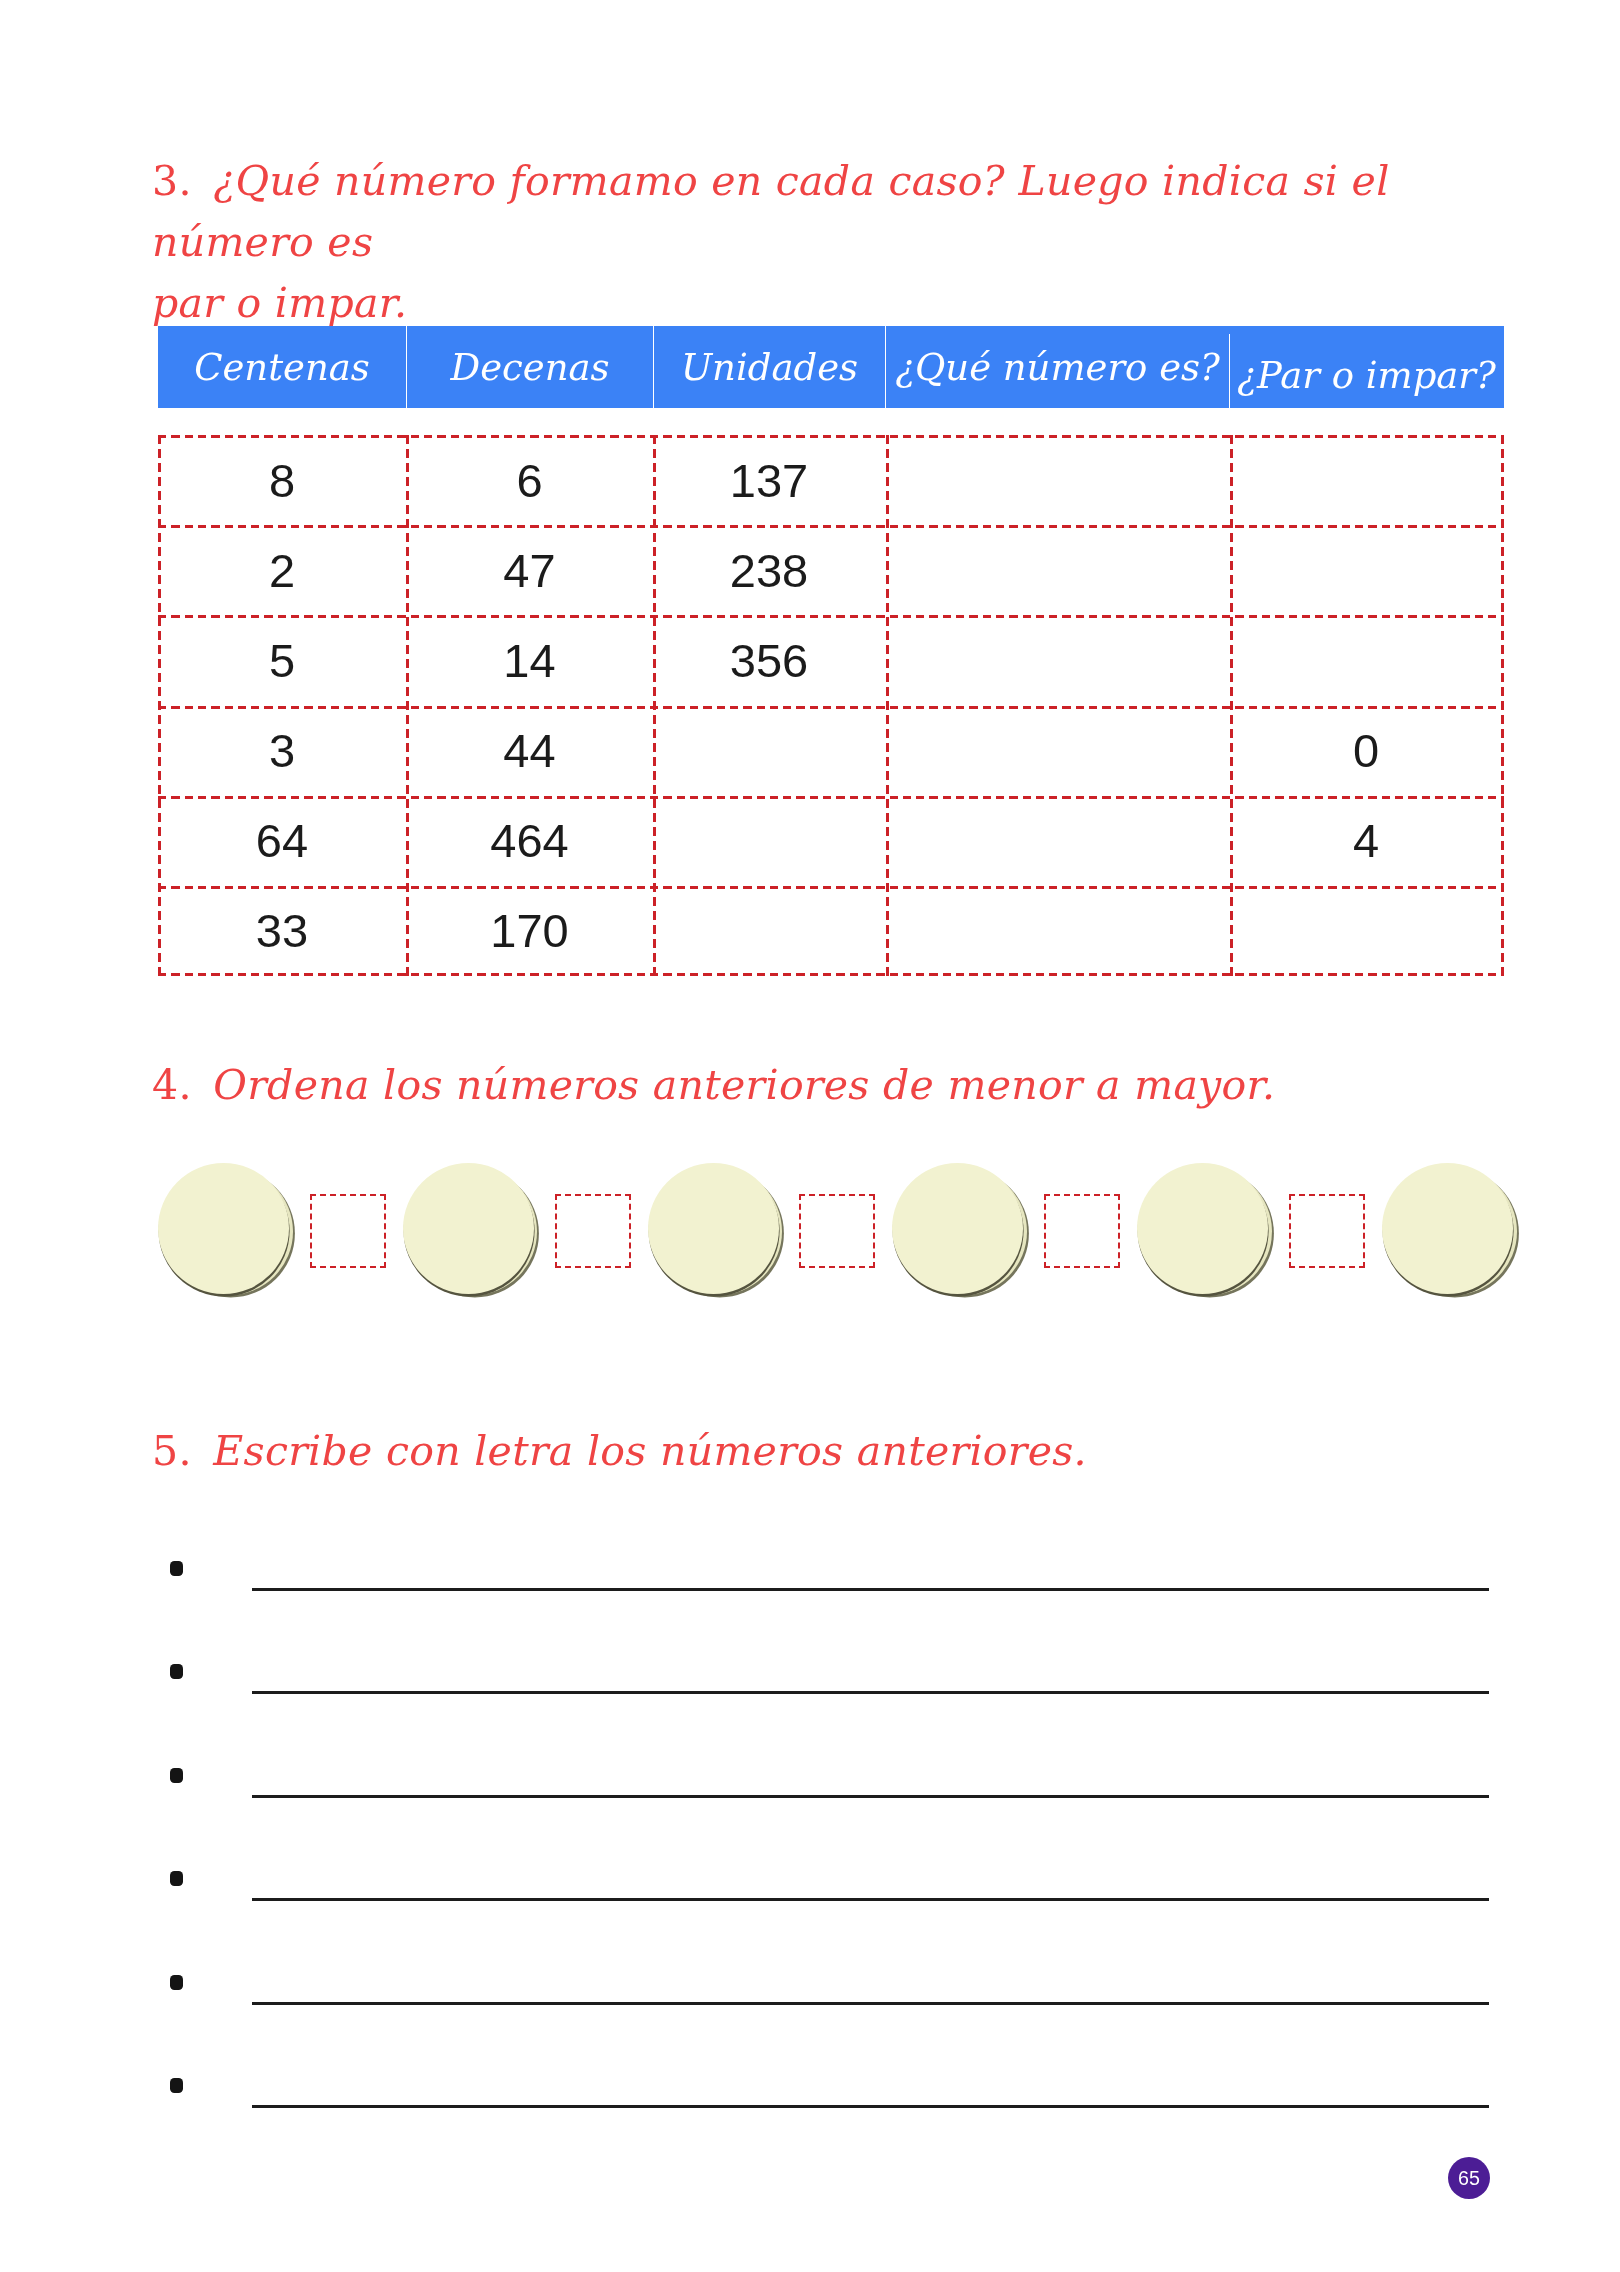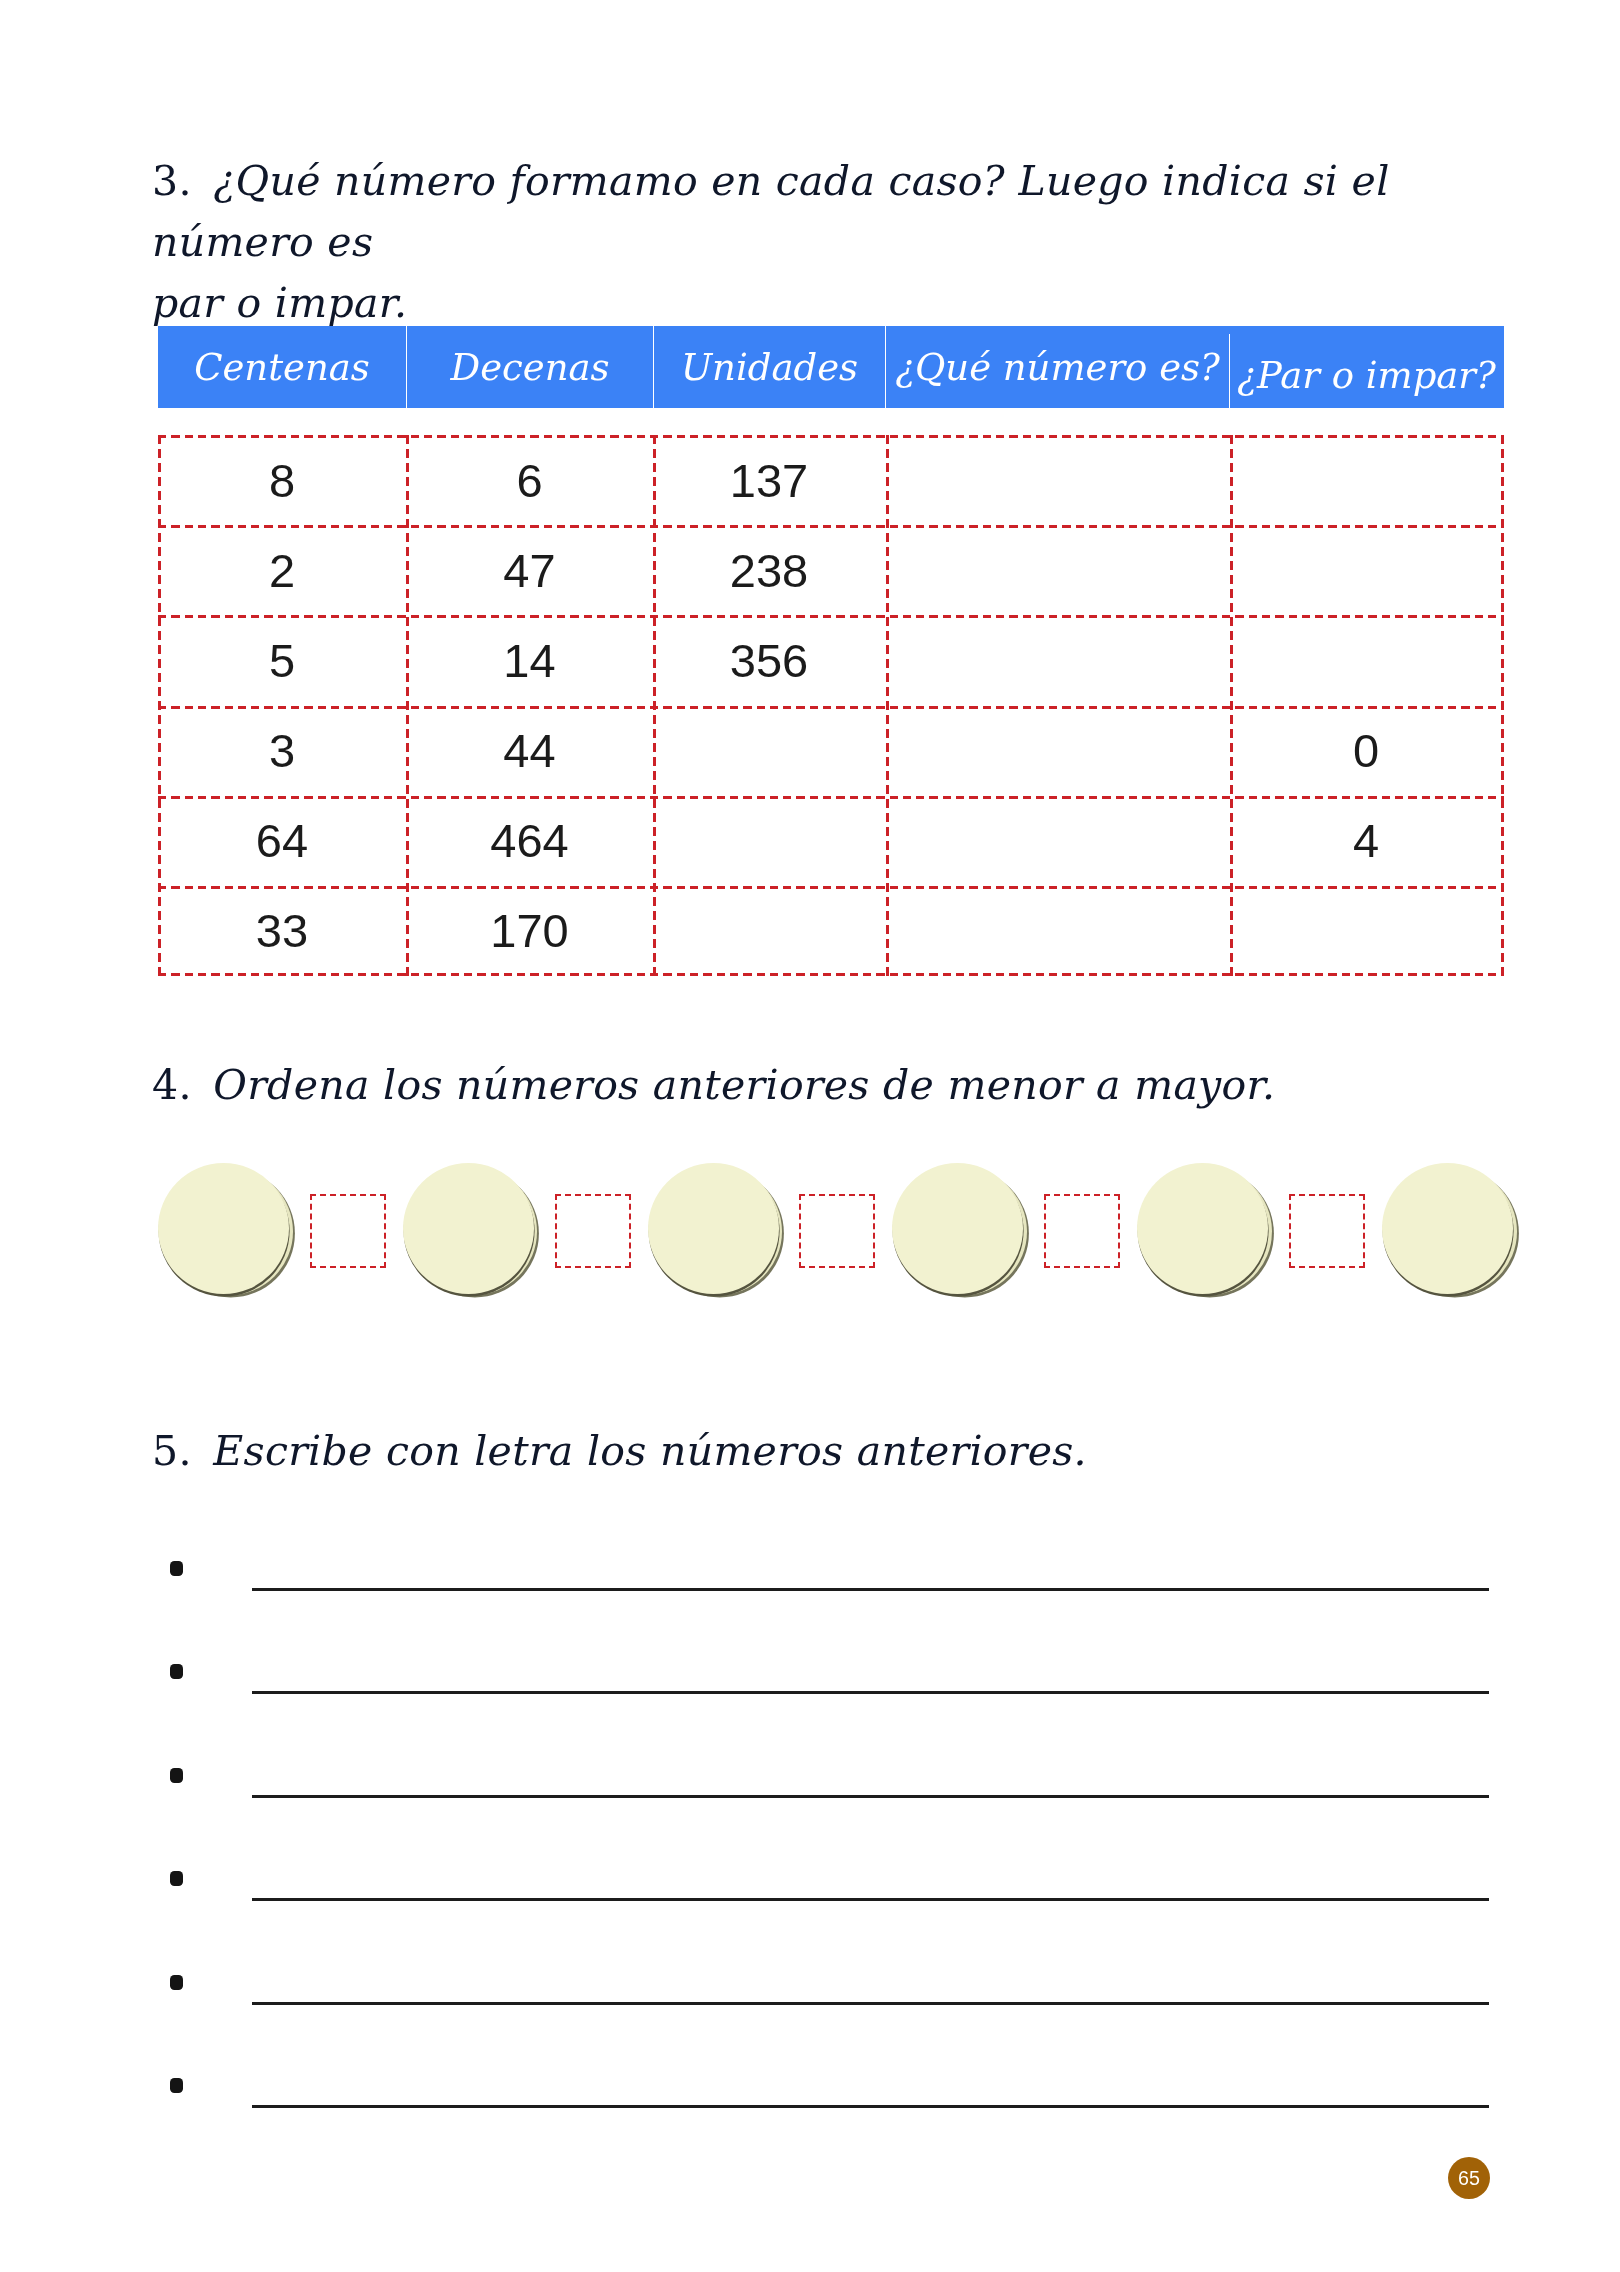--- a/index.html
+++ b/index.html
@@ -8,21 +8,21 @@
     position:relative;
     width:1620px; height:2273px;
     background:#ffffff;
     font-family:"DejaVu Serif", serif;
     overflow:hidden;
   }
 
   
   .ex-title {
     position:absolute; left:152px;
-    color:#0f172a;
+    color:#ef4444;
     font-style:italic;
     font-size:41px;
     line-height:61px;
     letter-spacing:0.3px;
   }
   .ex-title .line { display:block; }
   .ex-num { display:inline-block; margin-right:21.6px; font-style:normal; }
   #ex3-title { top:151px; width:1378px; }
   #ex4-title { top:1055px; }
   #ex5-title { top:1421px; }
@@ -103,21 +103,21 @@
   .rule {
     position:absolute; left:82px; top:27px;
     width:1237px; height:2.5px;
     background:#1c1c1c;
   }
 
   
   .badge {
     position:absolute; left:1448px; top:2157px;
     width:42px; height:42px; border-radius:50%;
-    background:#a16207;
+    background:#4c1d95;
     color:#ffffff;
     display:flex; align-items:center; justify-content:center;
     font-family:"Liberation Sans", sans-serif;
     font-size:19.7px;
   }
 </style>
 </head>
 <body>
 
 <div class="page">

